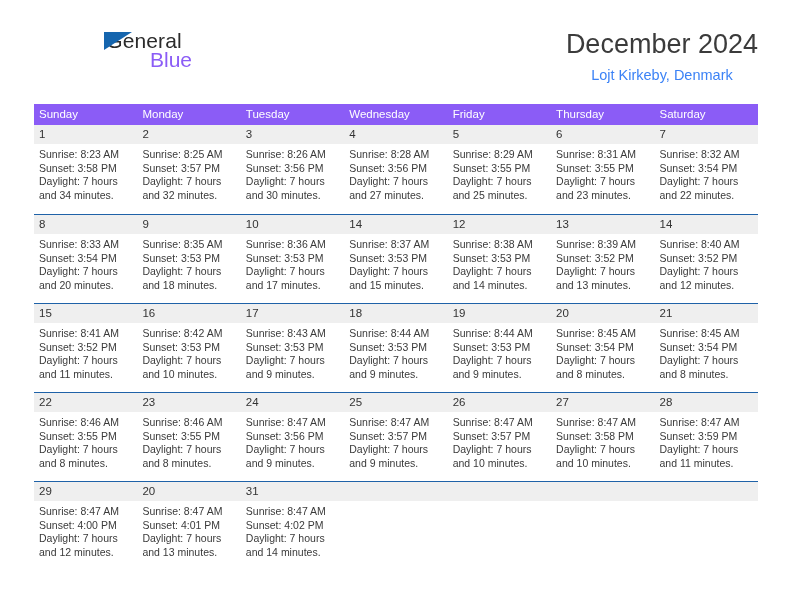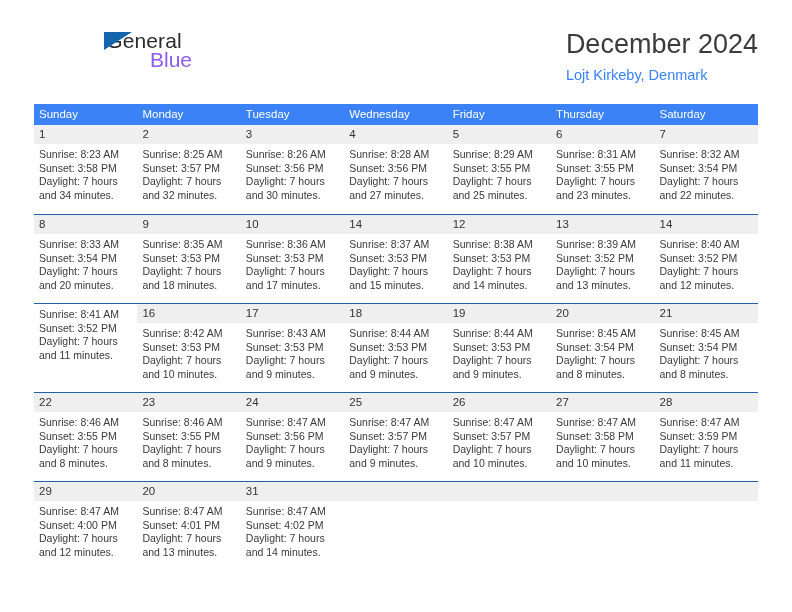--- a/index.html
+++ b/index.html
@@ -57,21 +57,21 @@
     top: 2px;
     width: 0;
     height: 0;
     border-left: 28px solid #1565ae;
     border-bottom: 18px solid transparent;
   }
   .title-block {
     position: absolute;
     right: 34px;
     top: 28px;
-    text-align: left;
+    text-align: center;
   }
   .month-title {
     font-size: 27px;
     color: #3b3b3b;
     font-weight: normal;
     line-height: 32px;
     white-space: nowrap;
   }
   .location {
     font-size: 14.5px;
@@ -83,21 +83,21 @@
 
   
   .calendar {
     position: absolute;
     left: 34px;
     top: 104px;
     width: 724px;
   }
   .weekday-row {
     display: flex;
-    background: #3b82f6;
+    background: #8b5cf6;
     height: 21px;
   }
   .weekday {
     flex: 1 1 0;
     color: #ffffff;
     font-size: 11.5px;
     line-height: 21px;
     padding-left: 5px;
     box-sizing: border-box;
     white-space: nowrap;
@@ -304,20 +304,21 @@
                 <div>Sunset: 3:52 PM</div>
                 <div>Daylight: 7 hours</div>
                 <div>and 12 minutes.</div>
               </div>
             </div>
           </div>
         </div>
         <div class="week">
           <div class="week-inner">
             <div class="day">
+              <div class="day-num">15</div>
               <div class="day-info">
                 <div>Sunrise: 8:41 AM</div>
                 <div>Sunset: 3:52 PM</div>
                 <div>Daylight: 7 hours</div>
                 <div>and 11 minutes.</div>
               </div>
             </div>
             <div class="day">
               <div class="day-num">16</div>
               <div class="day-info">

